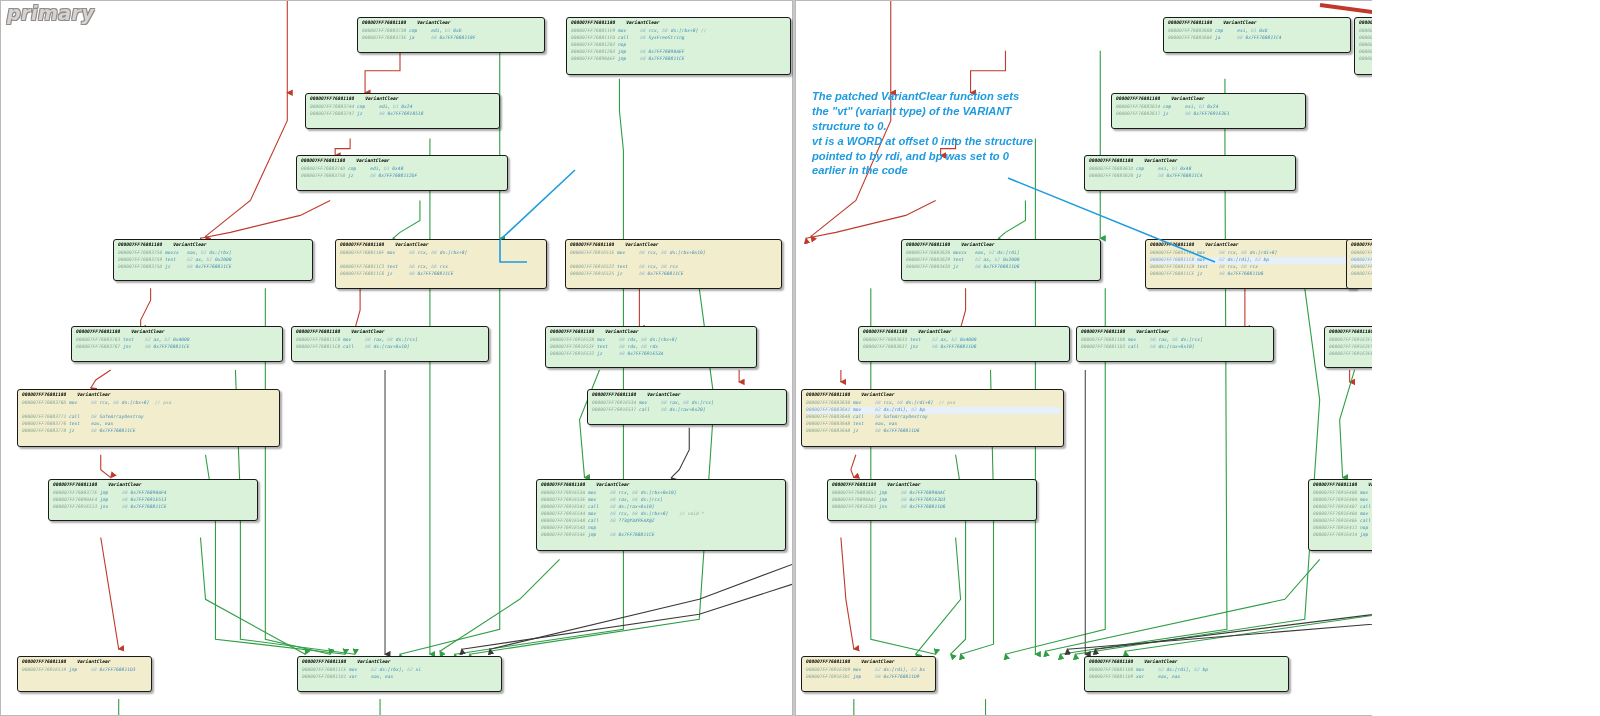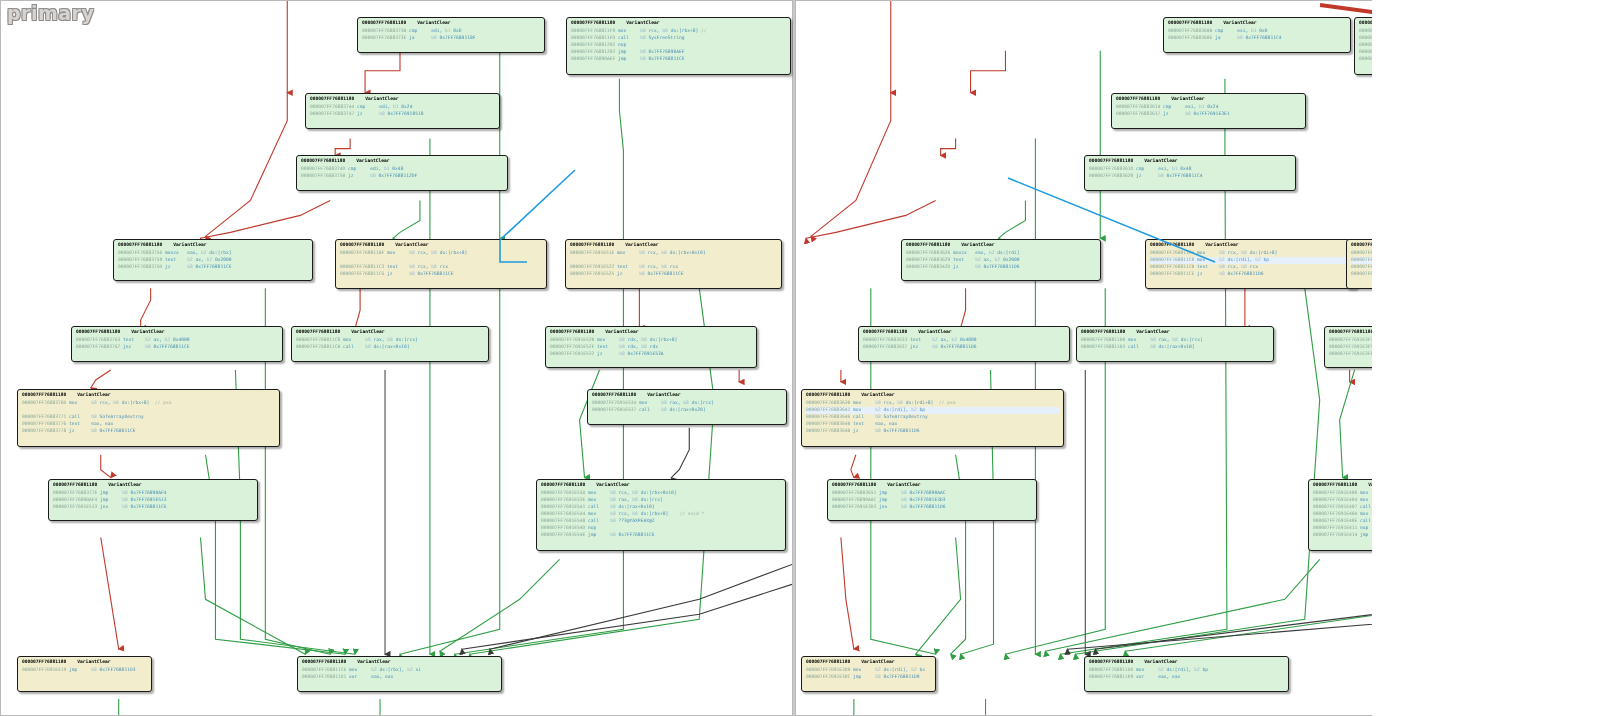--- a/index.html
+++ b/index.html
@@ -1,18 +1,18 @@
 <!DOCTYPE html>
 <html><head>
 <meta charset="utf-8">
 <title>Binary Diff — VariantClear</title>
 <style>
   html,body{margin:0;padding:0;background:#ffffff;}
   body{font-family:"Liberation Sans",sans-serif;}
-  .screen{position:relative;width:1372px;height:716px;overflow:hidden;background:#0f172a;}
+  .screen{position:relative;width:1372px;height:716px;overflow:hidden;background:#0f172a;font-style:italic;}
 
   
   .pane{position:absolute;top:0;height:716px;overflow:hidden;background:#fff;
         border:1px solid #b9b9b9;box-sizing:border-box;}
   .pane.primary{left:0;width:793px;}
   .pane.secondary{left:795px;width:805px;}
 
   .pane-label{position:absolute;font-family:"DejaVu Sans",sans-serif;font-weight:bold;
         font-size:19px;letter-spacing:.5px;color:#d9d3cf;
         text-shadow:-1px -1px 0 #8d8d8d,1px -1px 0 #8d8d8d,-1px 1px 0 #8d8d8d,1px 1px 0 #8d8d8d;
@@ -156,20 +156,22 @@
         <path d="M805,565 L700,600 L300,650" stroke="#3a3a3a" marker-end="url(#adk)"></path>
         <path d="M805,585 L700,615 L272,650" stroke="#3a3a3a" marker-end="url(#adk)"></path>
         <path d="M58,700 L58,716" stroke="#2f9e44"></path>
         <path d="M190,700 L190,716" stroke="#2f9e44"></path>
       </g>
     </svg>
   </div>
 
   <div class="divider"></div>
 
+  <div class="note n2">The patched VariantClear function sets the "vt" (variant type) of the VARIANT structure to 0.
+vt is a WORD at offset 0 into the structure pointed to by rdi, and bp was set to 0 earlier in the code</div>
 
   <svg style="position:absolute;left:0;top:0;width:1600px;height:716px;z-index:29;pointer-events:none;">
     <path d="M575,170 L500,240" fill="none" stroke="#1e9be0" stroke-width="1.6"></path>
     <path d="M500,240 L500,262 L527,262" fill="none" stroke="#1e9be0" stroke-width="1.6"></path>
     <path d="M1008,178 L1215,262" fill="none" stroke="#1e9be0" stroke-width="1.6"></path>
     <path d="M1445,22 L1320,5" fill="none" stroke="#c0392b" stroke-width="4"></path>
   </svg>
 
 <div class="bb" style="left: 357px; top: 17px; width: 188px; min-height: 36px;">
       <div class="hdr">000007FF76881180    VariantClear</div>

